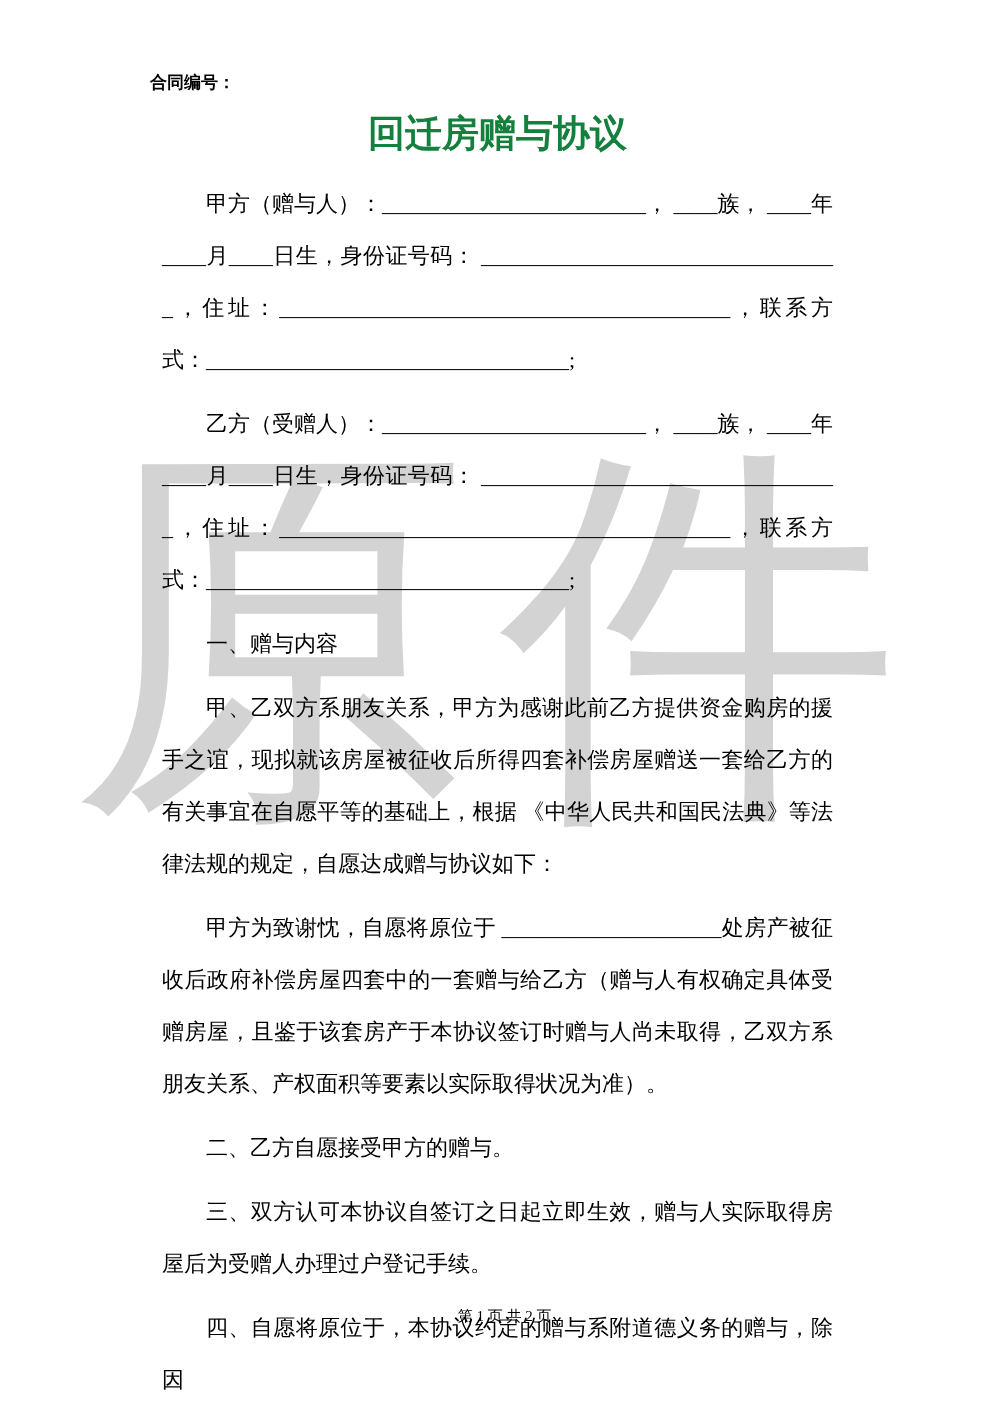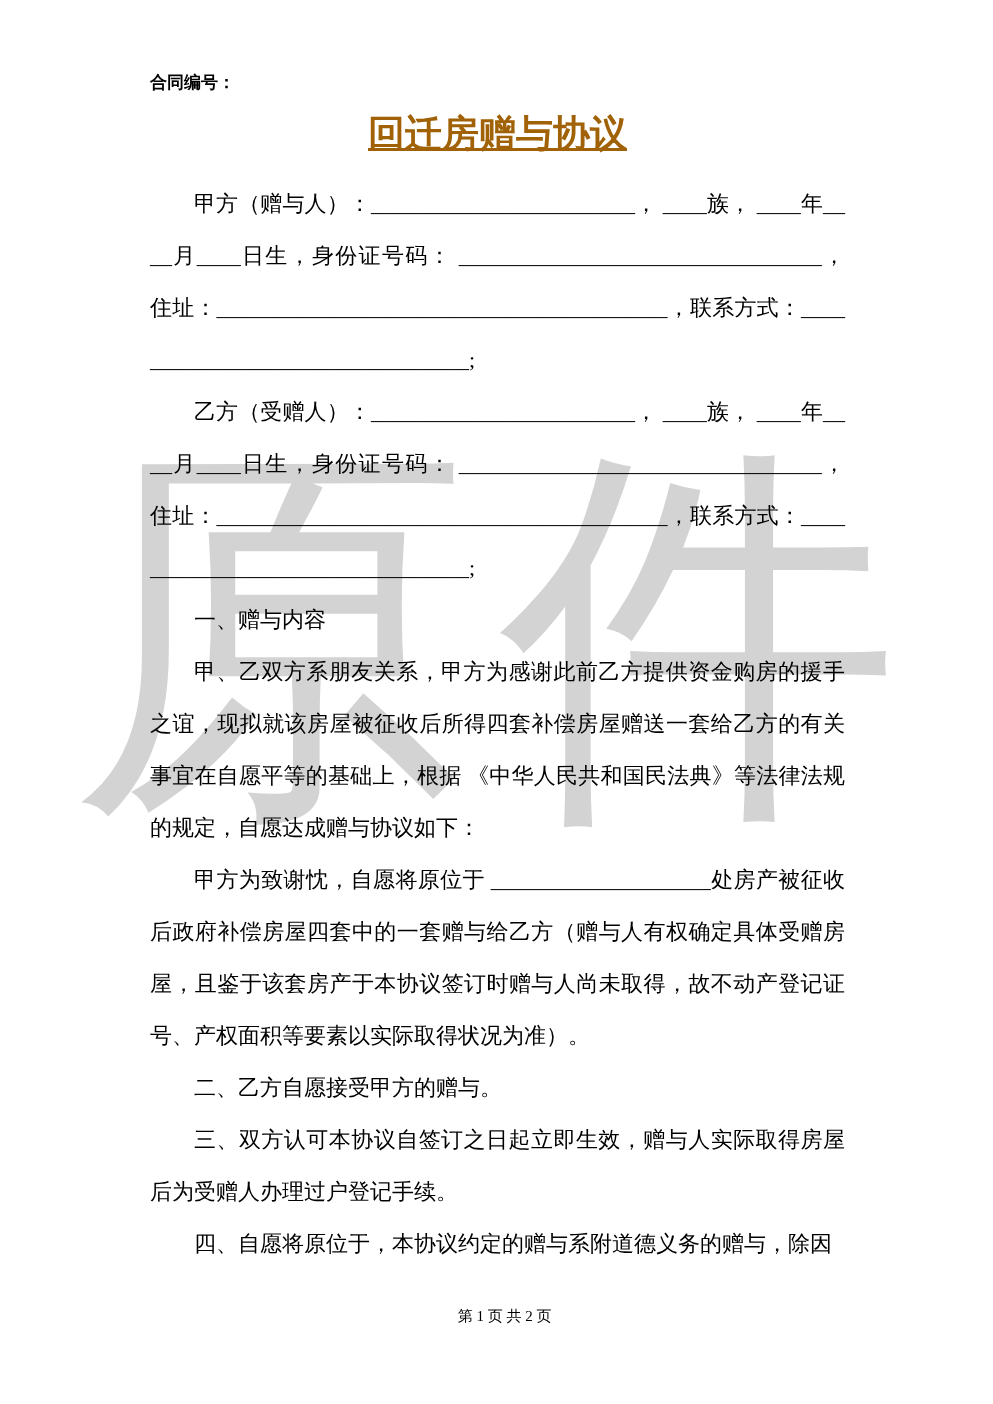--- a/index.html
+++ b/index.html
@@ -44,21 +44,21 @@
   }
   h1.doc-title {
     margin: 0 0 22px 0;
     text-align: center;
     font-size: 37px;
     line-height: 44px;
     font-weight: bold;
     font-family: "Liberation Serif", "DejaVu Serif", serif;
   }
   .body-text p {
-    margin: 0;
+    margin: 12px;
     font-size: 22px;
     line-height: 52px;
     text-indent: 2em;
     text-align: justify;
     word-break: break-all;
   }
   .footer {
     position: absolute;
     bottom: 78px;
     left: 8px;
@@ -73,28 +73,28 @@
 <body>
 
 <div class="page">
 
   <div class="watermark" style="color: rgb(211, 211, 211); margin-top: 20px;">原件</div>
 
   <div class="content">
 
     <p class="contract-no">合同编号：</p>
 
-    <h1 class="doc-title" style="color: #a16207; text-decoration: underline;">回迁房赠与协议</h1>
+    <h1 class="doc-title" style="color: #15803d;">回迁房赠与协议</h1>
 
     <div class="body-text">
       <p>甲方（赠与人）：________________________，  ____族，  ____年____月____日生，身份证号码：  _________________________________，住址：_________________________________________，联系方式：_________________________________;</p>
       <p>乙方（受赠人）：________________________，  ____族，  ____年____月____日生，身份证号码：  _________________________________，住址：_________________________________________，联系方式：_________________________________;</p>
       <p>一、赠与内容</p>
       <p>甲、乙双方系朋友关系，甲方为感谢此前乙方提供资金购房的援手之谊，现拟就该房屋被征收后所得四套补偿房屋赠送一套给乙方的有关事宜在自愿平等的基础上，根据 《中华人民共和国民法典》等法律法规的规定，自愿达成赠与协议如下：</p>
-      <p>甲方为致谢忱，自愿将原位于 ____________________处房产被征收后政府补偿房屋四套中的一套赠与给乙方（赠与人有权确定具体受赠房屋，且鉴于该套房产于本协议签订时赠与人尚未取得，故不动产登记证号、产权面积等要素以实际取得状况为准）。</p>
+      <p>甲方为致谢忱，自愿将原位于 ____________________处房产被征收后政府补偿房屋四套中的一套赠与给乙方（赠与人有权确定具体受赠房屋，且鉴于该套房产于本协议签订时赠与人尚未取得，乙双方系朋友关系、产权面积等要素以实际取得状况为准）。</p>
       <p>二、乙方自愿接受甲方的赠与。</p>
       <p>三、双方认可本协议自签订之日起立即生效，赠与人实际取得房屋后为受赠人办理过户登记手续。</p>
       <p>四、自愿将原位于，本协议约定的赠与系附道德义务的赠与，除因</p>
     </div>
   </div>
 
   <div class="footer">第 1 页 共 2 页</div>
 
 </div>
 

